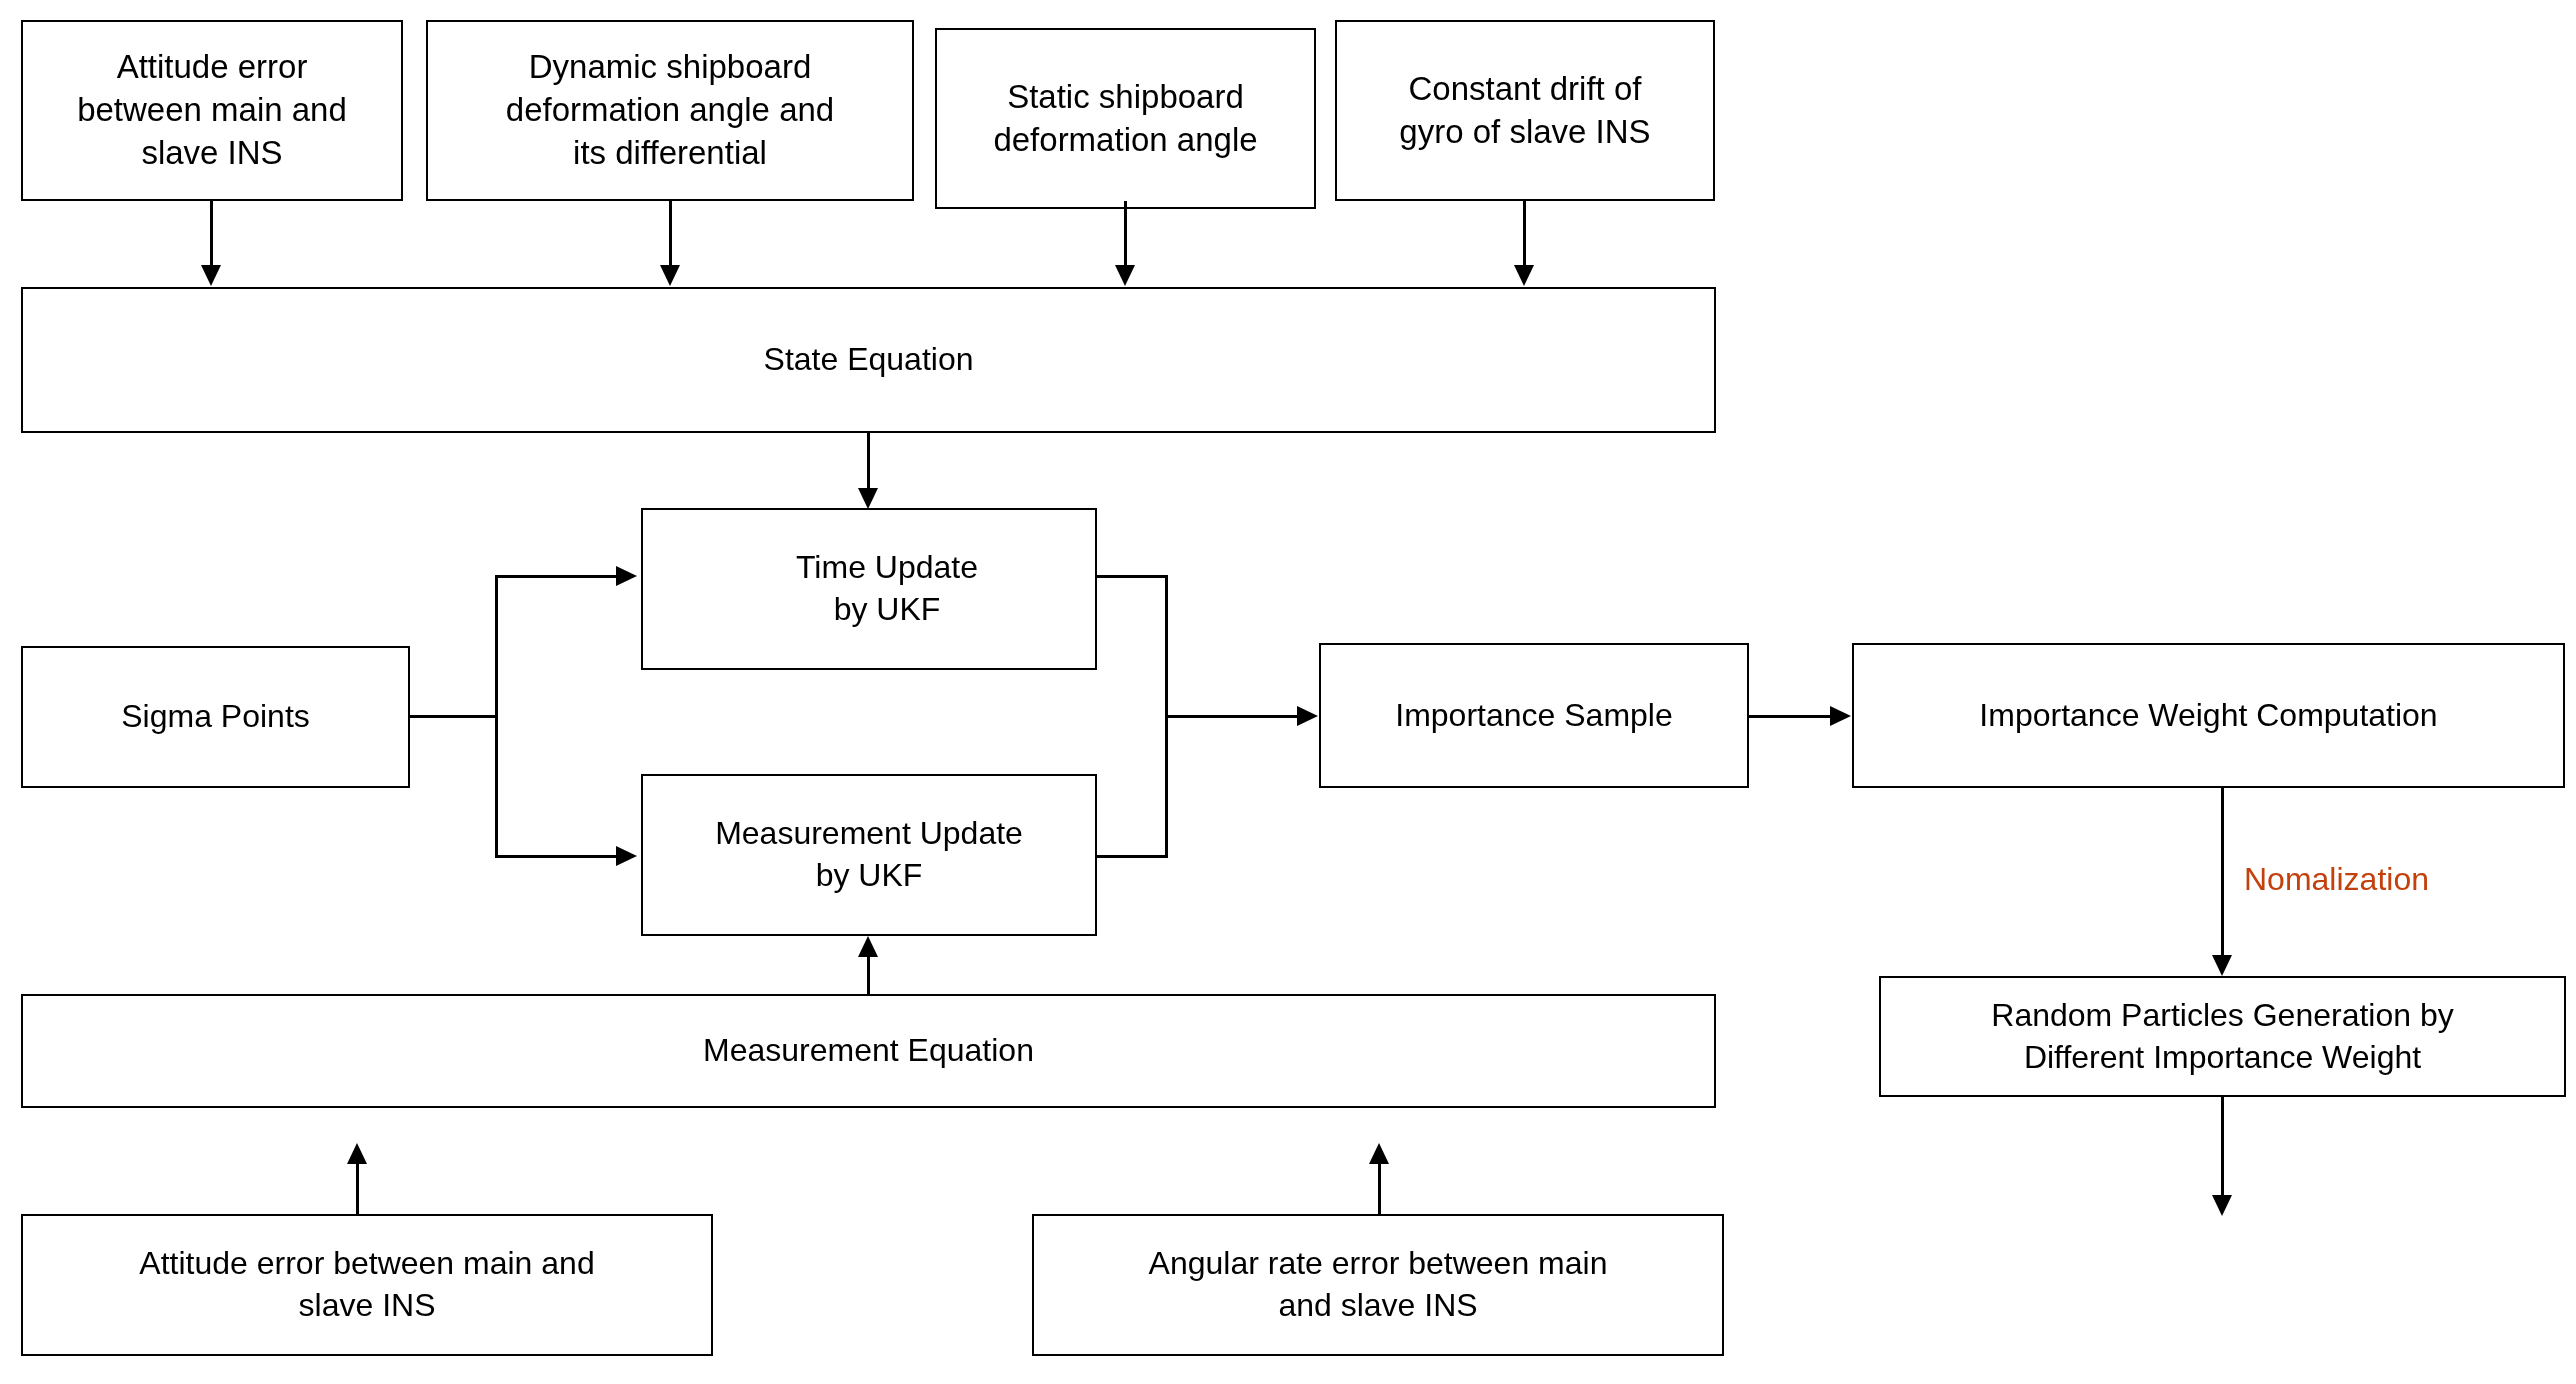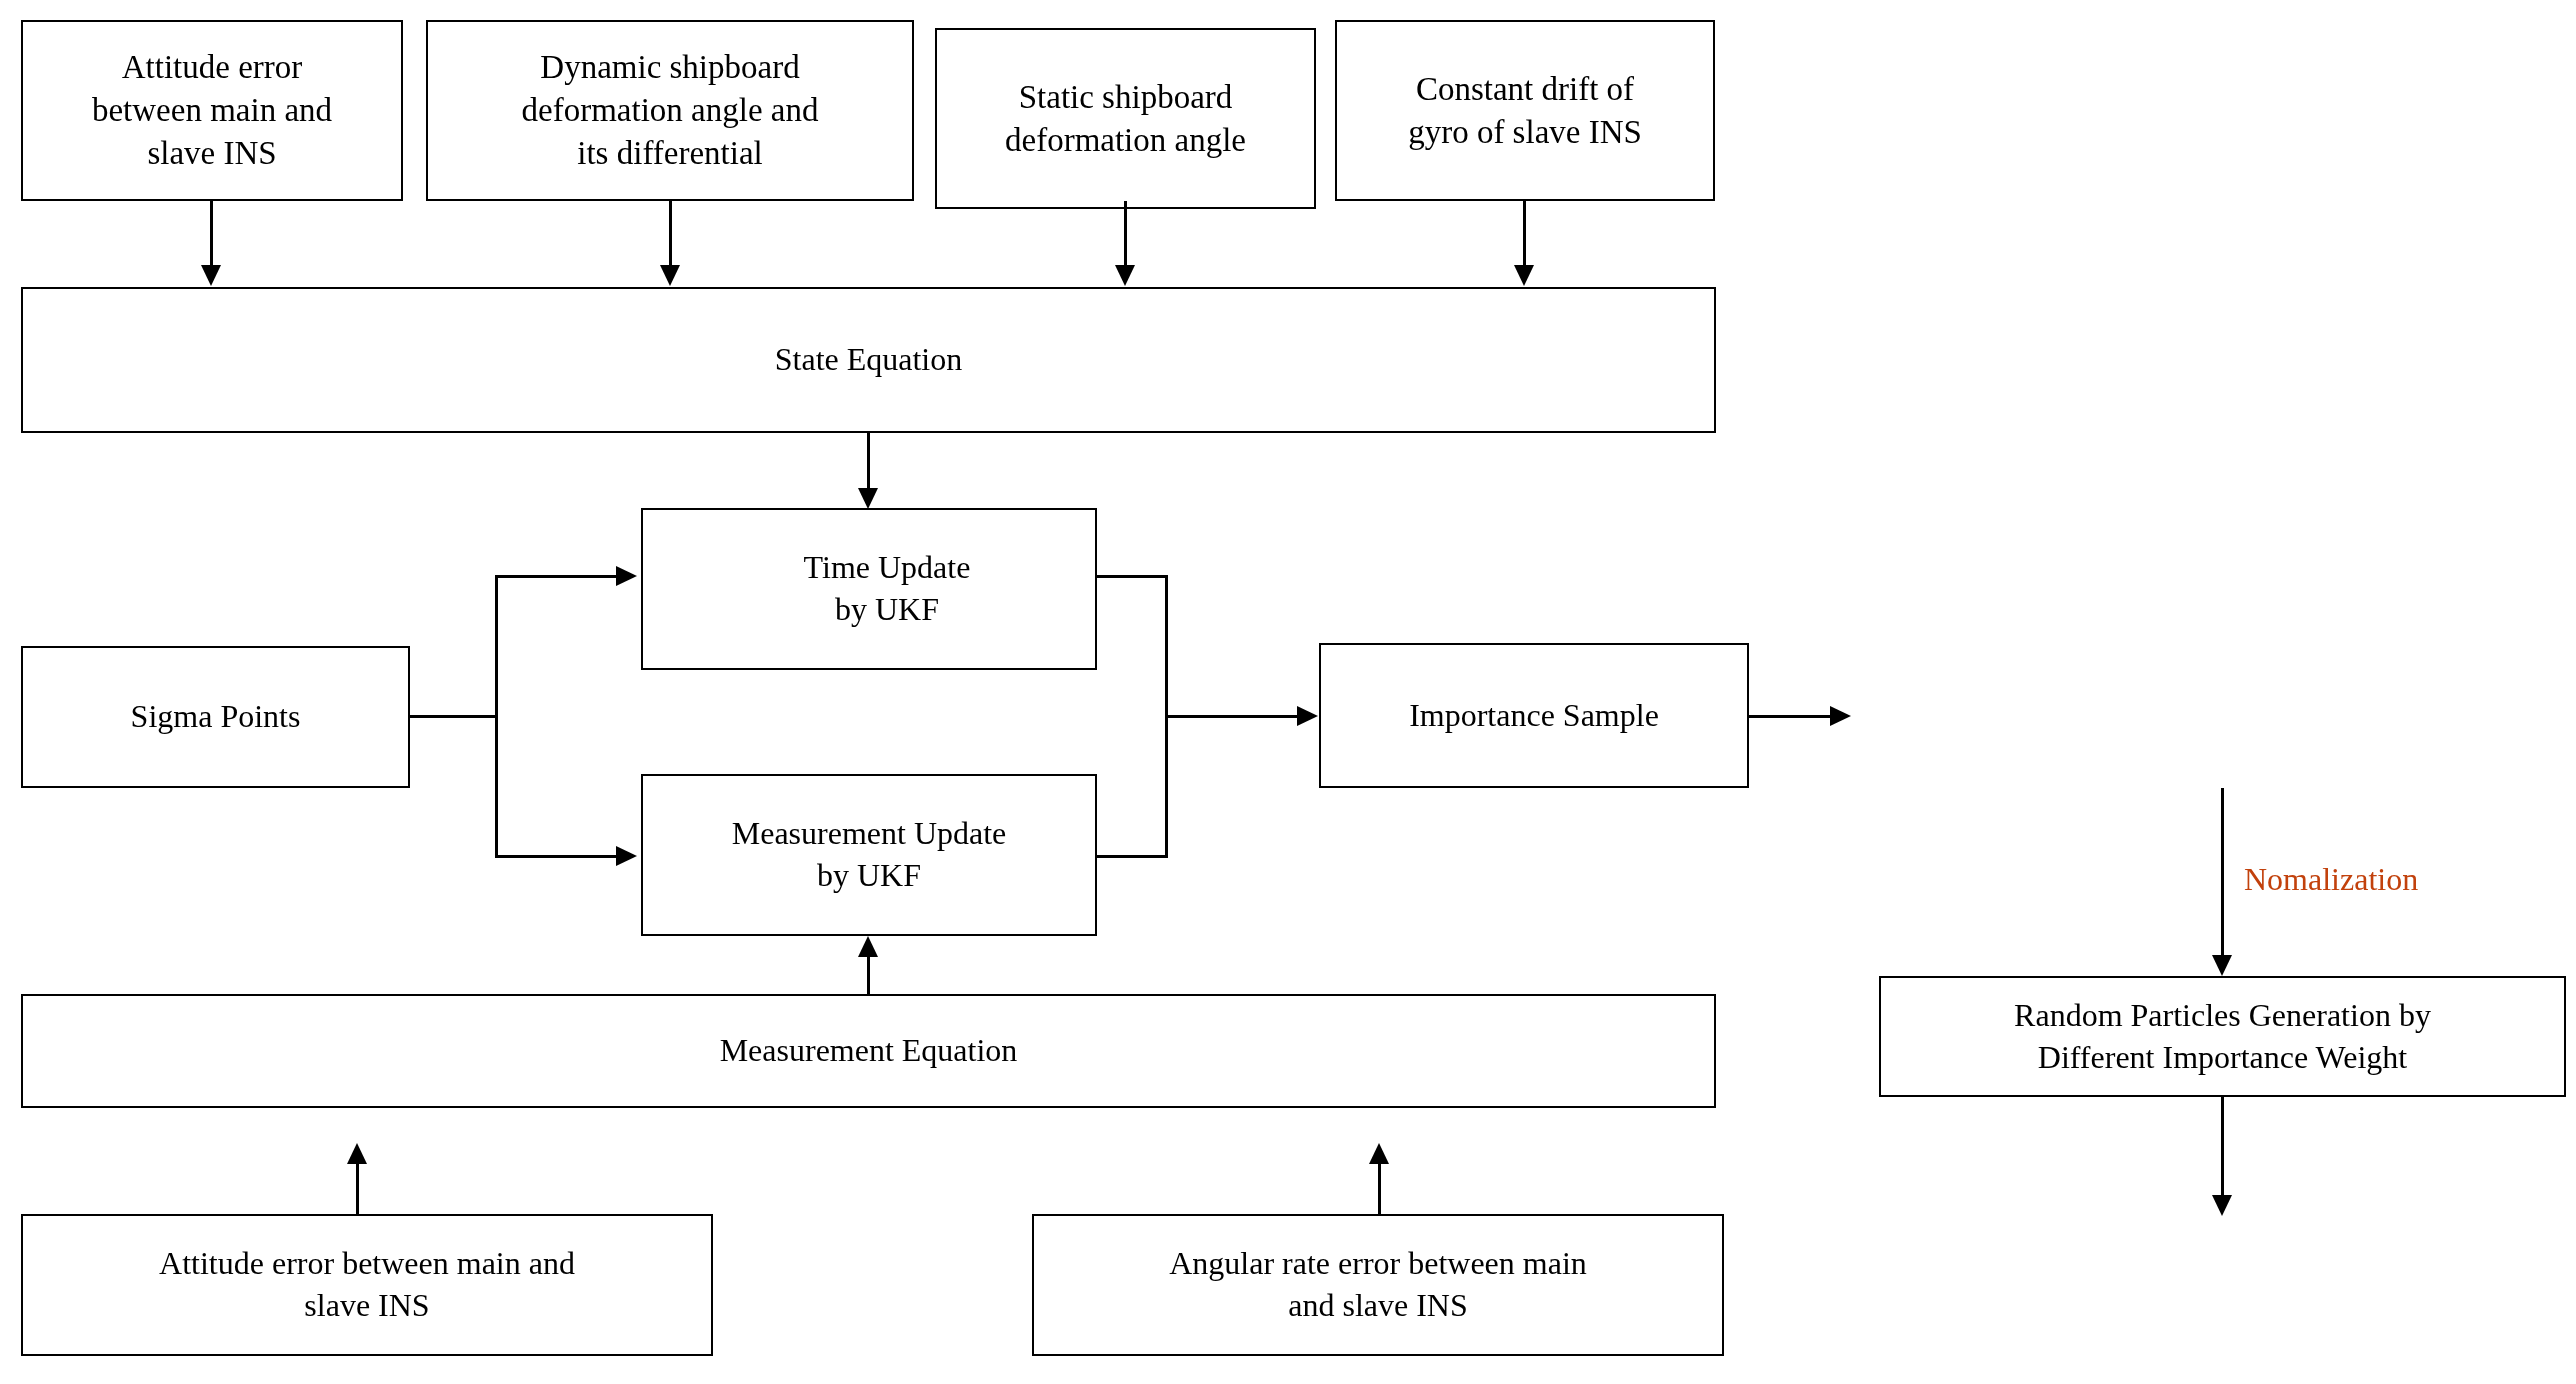--- a/index.html
+++ b/index.html
@@ -5,21 +5,21 @@
   html, body {
     margin: 0;
     padding: 0;
     background: #ffffff;
   }
   #canvas {
     position: relative;
     width: 2576px;
     height: 1384px;
     background: #ffffff;
-    font-family: Liberation Serif, serif;
+    font-family: Liberation Sans, sans-serif;
     overflow: hidden;
   }
   .node {
     position: absolute;
     box-sizing: border-box;
     border: 2.4px solid #000000;
     background: #ffffff;
     display: flex;
     align-items: center;
     justify-content: center;
@@ -145,20 +145,23 @@
   <div class="seg h" style="left:1165px; top:715px; width:134px;"></div>
   <div class="arrow right" style="left:1297px; top:706px;"></div>
 
   <div class="node fs-mid" style="left:1319px; top:643px; width:430px; height:145px;">
     <span class="label">Importance Sample</span>
   </div>
 
   <div class="seg h" style="left:1749px; top:715px; width:83px;"></div>
   <div class="arrow right" style="left:1830px; top:706px;"></div>
 
+  <div class="node fs-mid" style="left:1852px; top:643px; width:713px; height:145px;">
+    <span class="label">Importance Weight Computation</span>
+  </div>
 
   <div class="seg v" style="left:2221px; top:788px; height:168px;"></div>
   <div class="arrow down" style="left:2212px; top:955px;"></div>
   <div class="edge-label" style="left:2244px; top:861px;">Nomalization</div>
 
   <div class="node fs-mid" style="left:1879px; top:976px; width:687px; height:121px;">
     <span class="label">Random Particles Generation by
 Different Importance Weight</span>
   </div>
 

